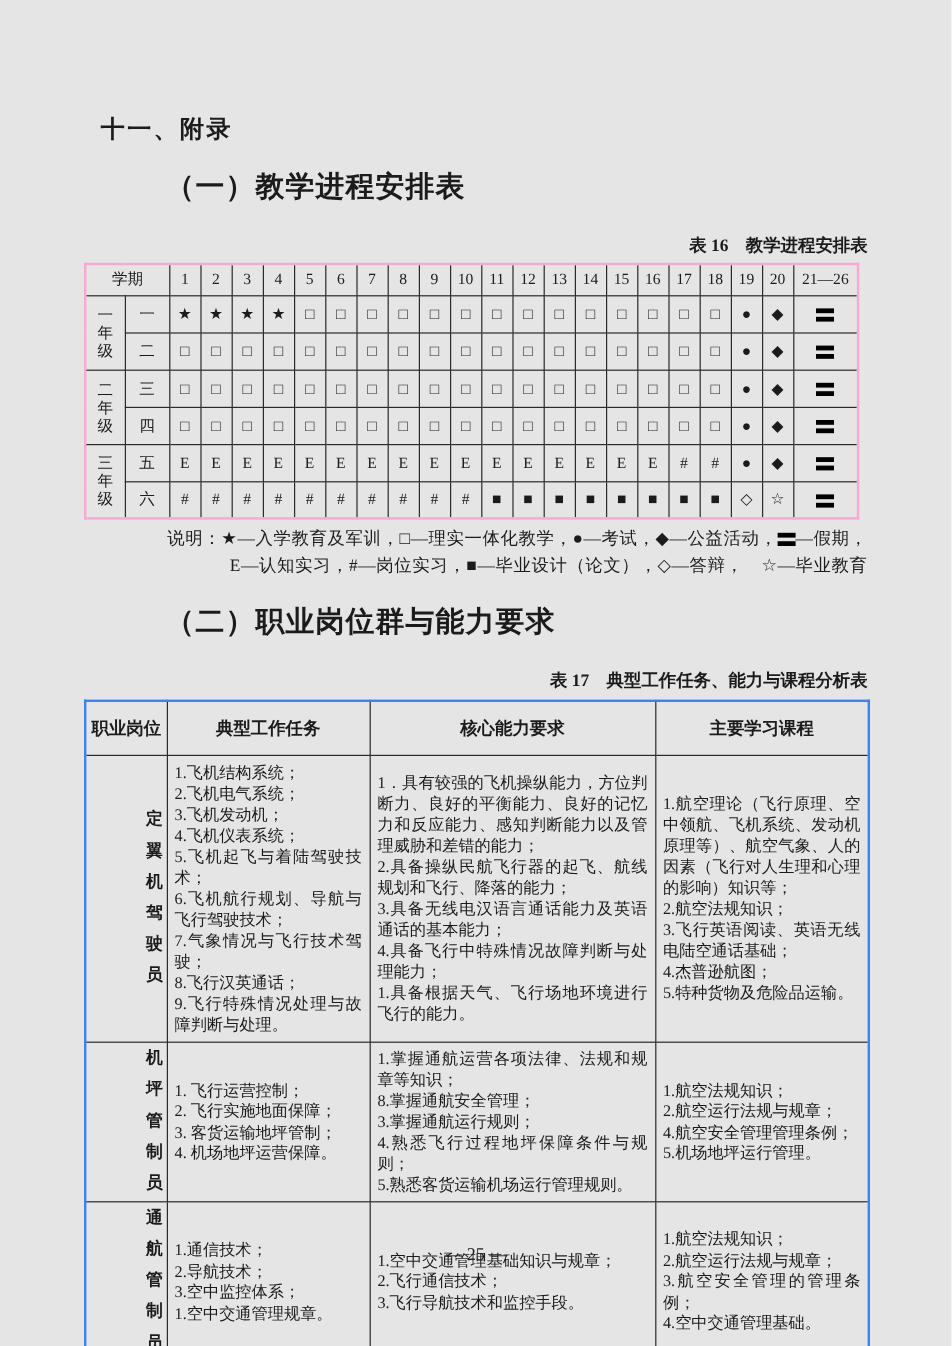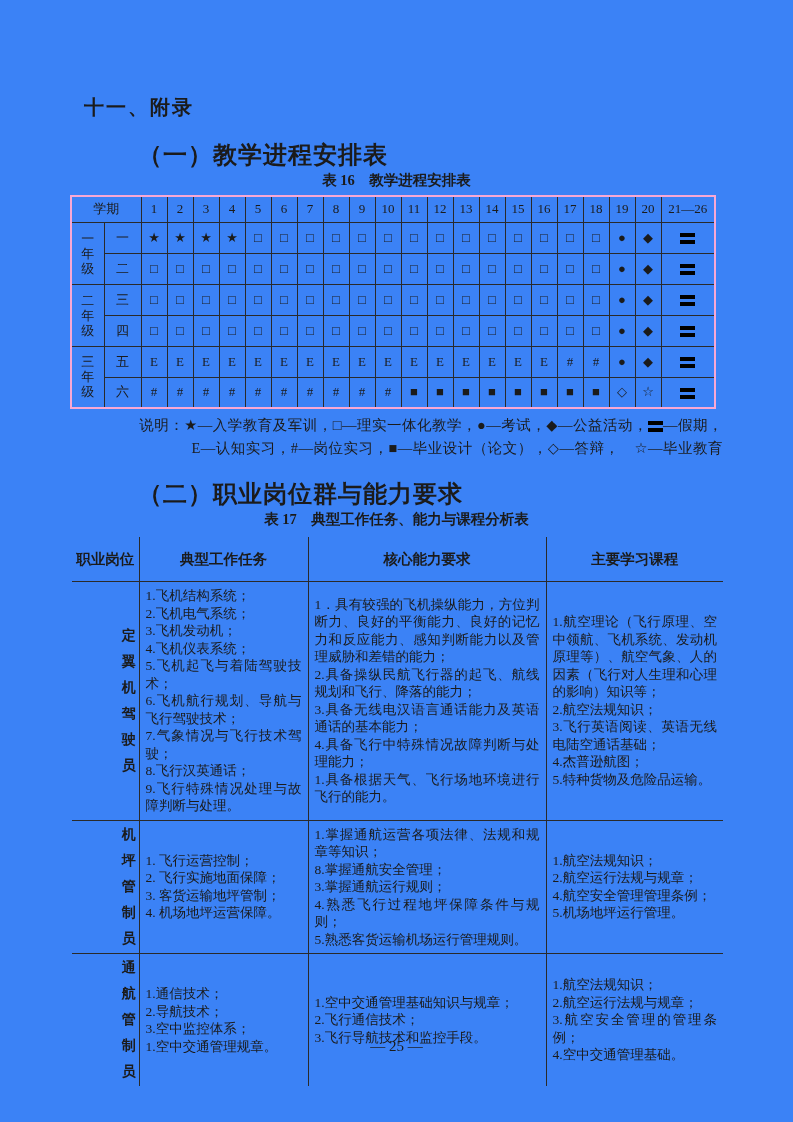--- a/index.html
+++ b/index.html
@@ -1,24 +1,24 @@
 <!DOCTYPE html>
 <html><head>
 <meta charset="utf-8">
 <style>
   html,body { margin:0; padding:0; background:#ffffff; }
   .page {
-    width:793px; height:1122px; background:#3b82f6; position:relative;
+    width:793px; height:1122px; background:#e5e5e5; position:relative;
     box-sizing:border-box; padding:94px 70px 0 70px; overflow:hidden;
     font-family:"Liberation Serif","DejaVu Serif","DejaVu Sans",serif;
     color:#1b1b1b;
   }
   h1.section-title { font-size:20px; font-weight:bold; margin:0 0 0 14px; letter-spacing:2px; }
   h2.sub { font-size:24px; font-weight:bold; margin:18px 0 0 68px; letter-spacing:1px; }
-  .caption { text-align:center; font-weight:bold; font-size:14.5px; margin-top:0; }
+  .caption { text-align:right; font-weight:bold; font-size:14.5px; margin-top:24px; }
 
   
   #table16 {
     width:581px; margin-top:5px; border-collapse:collapse; table-layout:fixed;
     font-size:13px; border:2px solid #f9a8d4;
   }
   #table16 th, #table16 td {
     border:1px solid #2a2a2a; text-align:center; vertical-align:middle;
     padding:0; font-weight:normal; overflow:hidden;
   }

